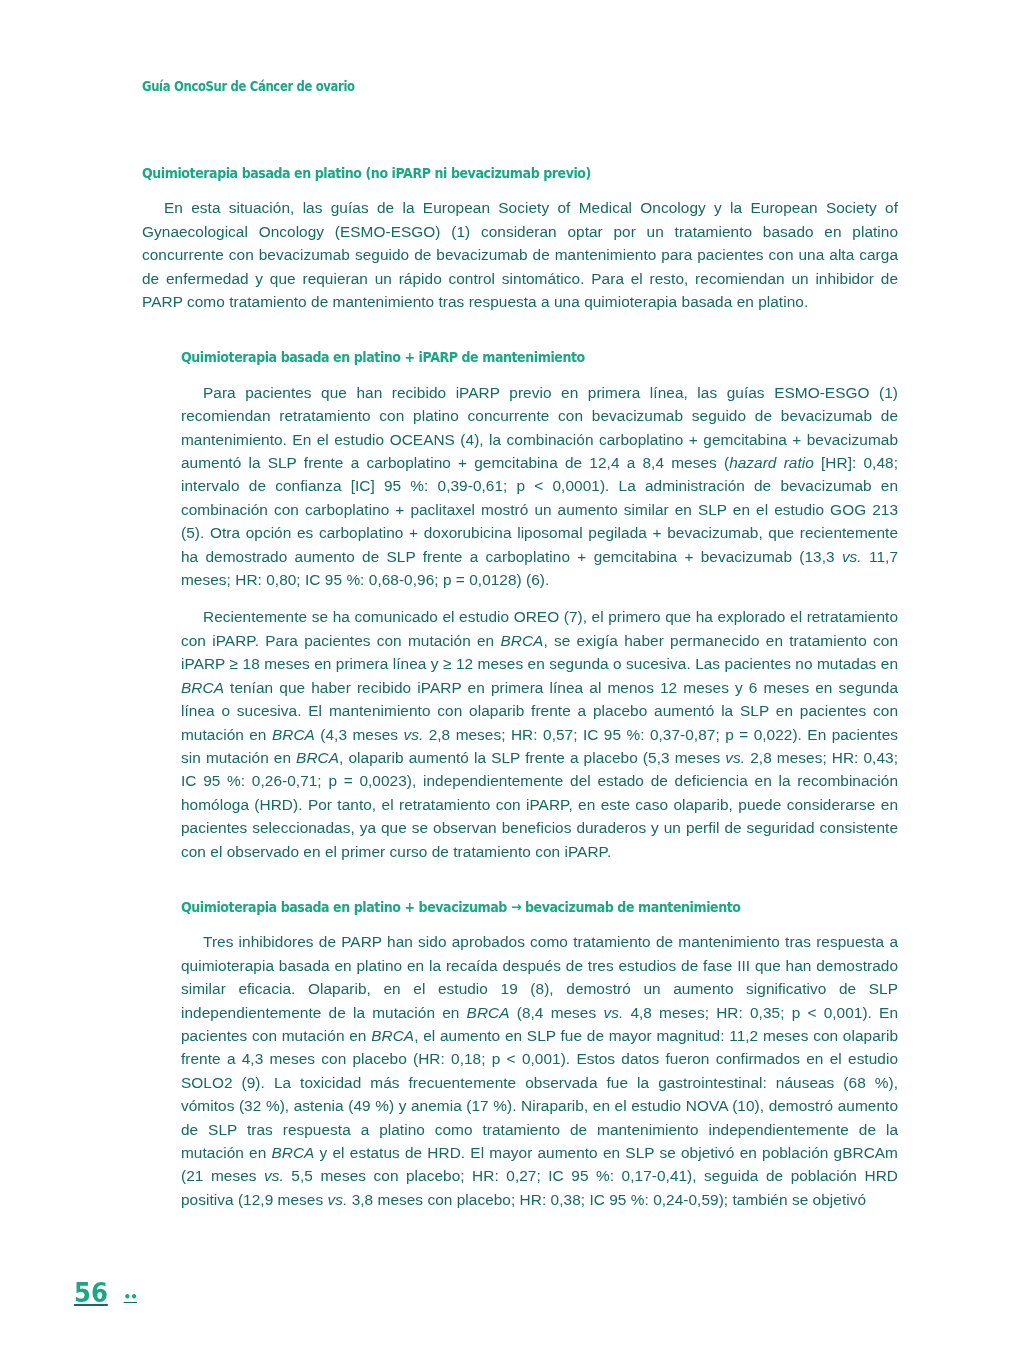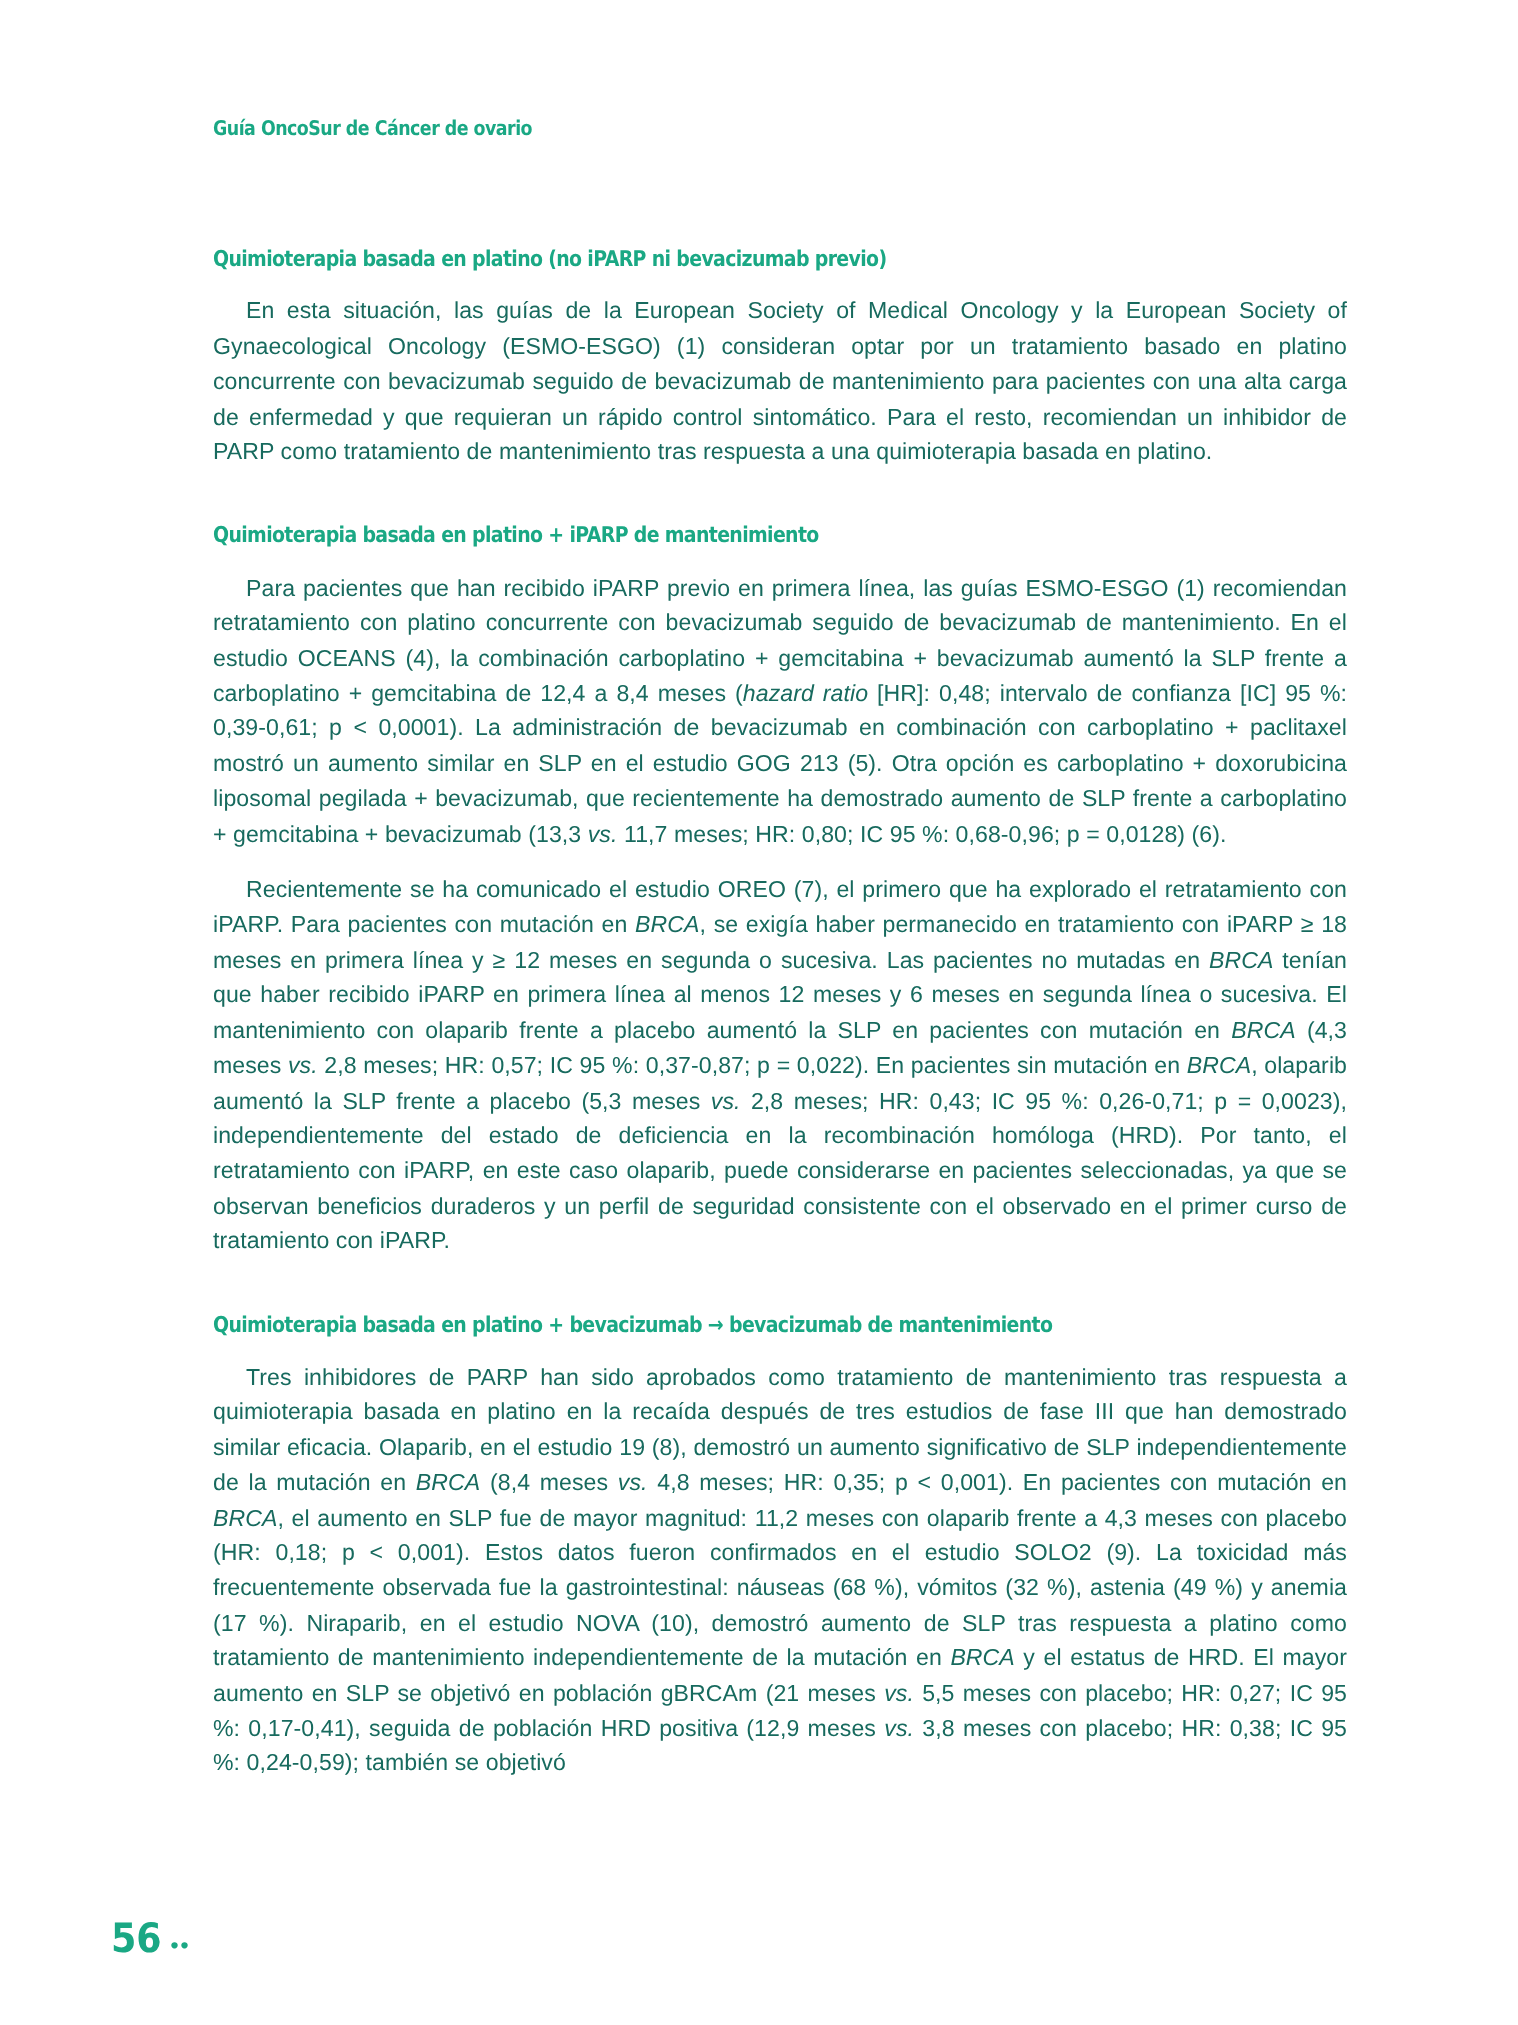--- a/index.html
+++ b/index.html
@@ -50,20 +50,21 @@
     transform: scaleX(0.87);
     transform-origin: left center;
     white-space: nowrap;
     line-height: 1.2;
   }
   .block {
     margin-bottom: 0;
   }
   .block + .block {
     margin-top: 36px;
+    margin-left: 39px;
   }
   p.para {
     margin: 0 0 14px 0;
     font-size: 15.4px;
     line-height: 1.52;
     text-align: justify;
     text-indent: 22px;
     color: #176a5e;
     letter-spacing: 0.05px;
     font-family: Liberation Sans, sans-serif;
@@ -73,21 +74,22 @@
   }
   p.para i, p.para em {
     font-style: italic;
   }
   .footer {
     position: absolute;
     left: 74px;
     bottom: 44px;
     display: flex;
     align-items: flex-end;
-    gap: 1px;
+    gap: 12px;
+    text-decoration: underline;
   }
   .folio {
     font-family: "DejaVu Sans", sans-serif;
     font-weight: bold;
     font-size: 27px;
     color: #1aa884;
     line-height: 1;
     transform: scaleX(0.9);
     transform-origin: left bottom;
   }

